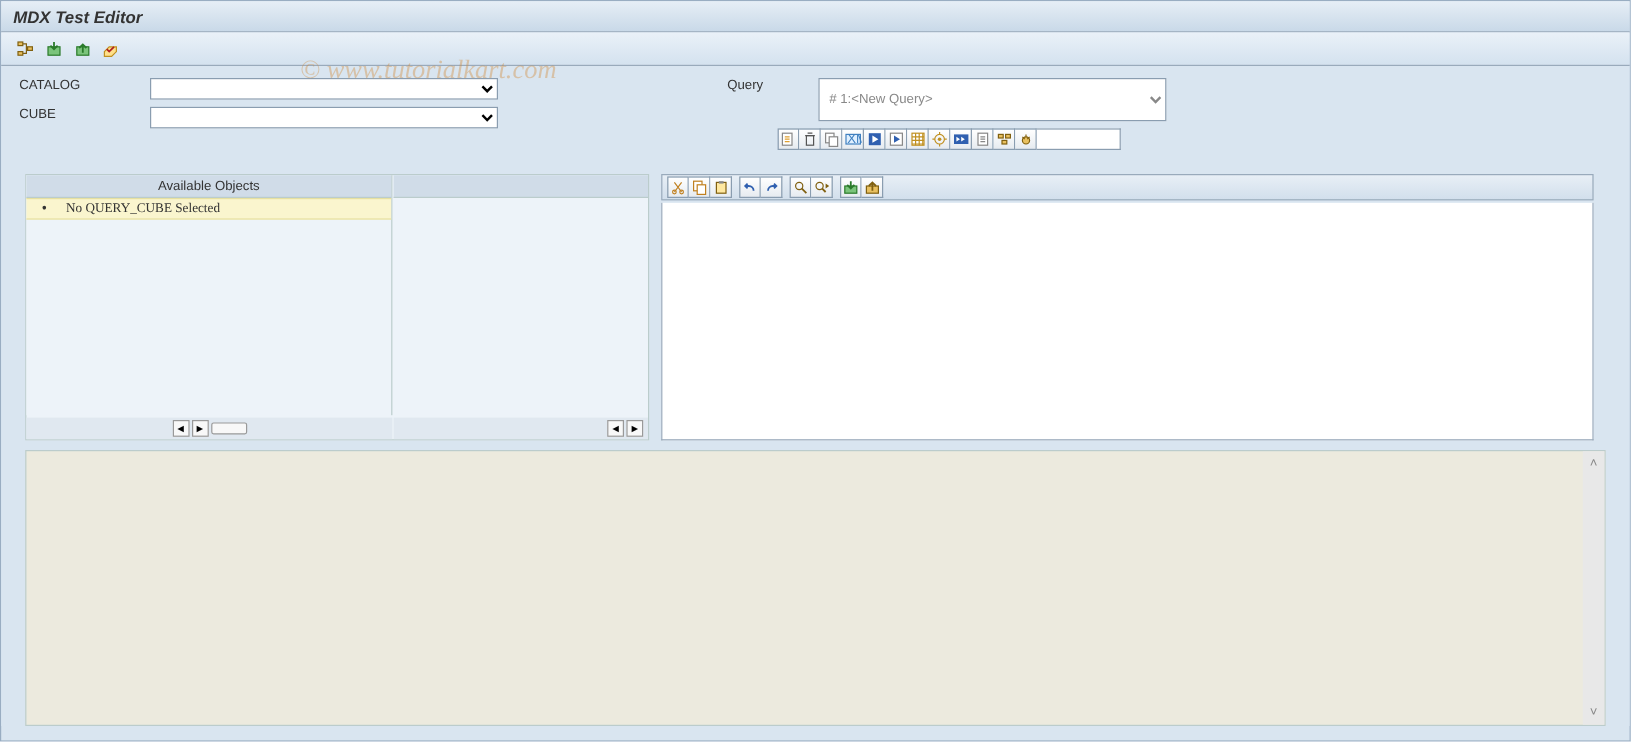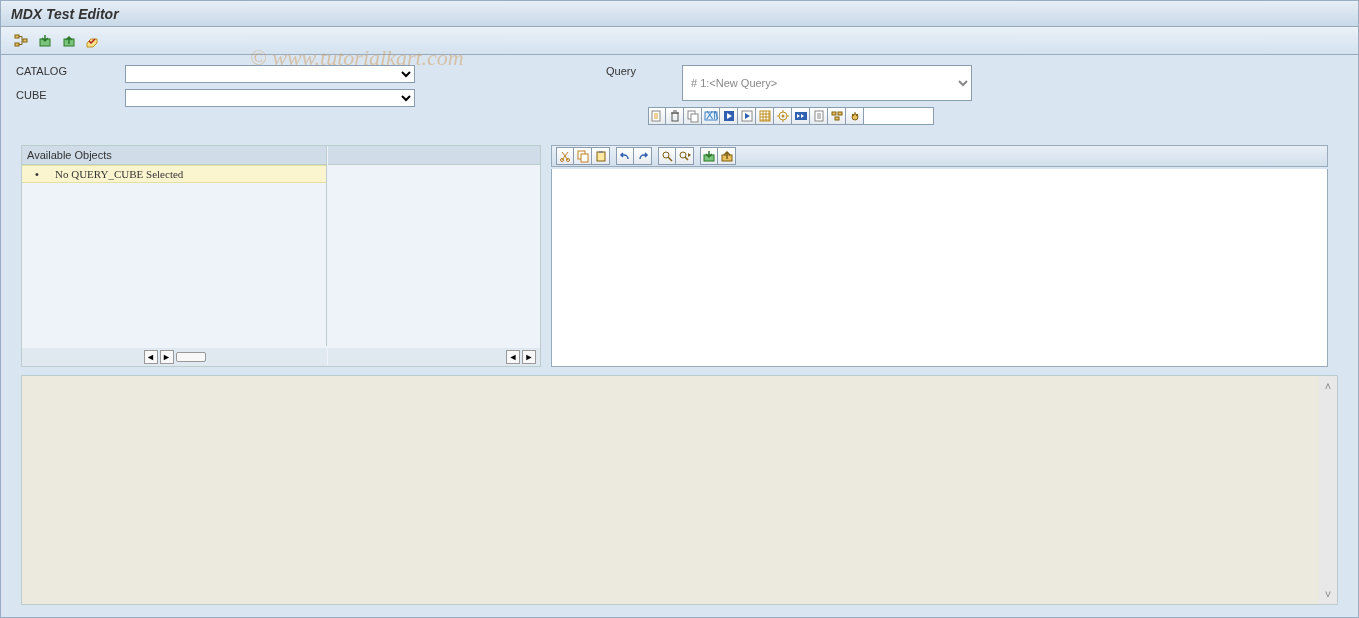--- a/index.html
+++ b/index.html
@@ -31,21 +31,21 @@
 .sq-input { width: 70px; height: 18px; border: 1px solid #8a9db0; border-left: none; background: #fff; }
 
 .row-top { display: flex; }
 .col-left { width: 480px; }
 .col-right { flex: 1; }
 
 .panels-row { display: flex; gap: 10px; margin-top: 20px; padding: 0 5px; }
 .left-panel { width: 520px; height: 222px; background: #edf3f9; border: 1px solid #bcc; position: relative; }
 .left-panel-inner-l { position: absolute; left: 0; top: 0; width: 305px; height: 200px; background: #edf3f9; border-right: 1px solid #bcc; }
 .left-panel-inner-r { position: absolute; left: 306px; top: 0; right: 0; height: 200px; background: #edf3f9; }
-.panel-header { background: #d0dce8; border-bottom: 1px solid #bcc; padding: 3px 5px; color: #333; }
+.panel-header { background: #d0dce8; border-bottom: 1px solid #bcc; padding: 3px 5px; color: #333; text-align: center; }
 .obj-row { background: #faf5ce; border-top: 1px solid #e6e0a0; border-bottom: 1px solid #e6e0a0; padding: 2px 5px; color: #333; display: flex; }
 .obj-bullet { width: 20px; text-align: center; }
 .obj-text { padding-left: 8px; font-family: Liberation Serif, serif; }
 .scroll-strip { position: absolute; bottom: 0; left: 0; right: 0; height: 18px; background: #e0e8f0; display: flex; align-items: center; justify-content: center; gap: 2px; }
 .arrow-btn { width: 14px; height: 14px; background: #f8f8f8; border: 1px solid #999; font-size: 9px; display: inline-flex; align-items: center; justify-content: center; cursor: pointer; }
 .handle { width: 30px; height: 10px; background: #f8f8f8; border: 1px solid #999; border-radius: 2px; }
 
 .right-panel { flex: 1; height: 222px; margin-right: 10px; position: relative; }
 .editor-toolbar { height: 22px; background: linear-gradient(to bottom,#e8eff6,#d2dfec); border: 1px solid #9ab; padding: 2px 4px; display: flex; gap: 0; align-items: center; }
 .tb-sep { width: 6px; }

